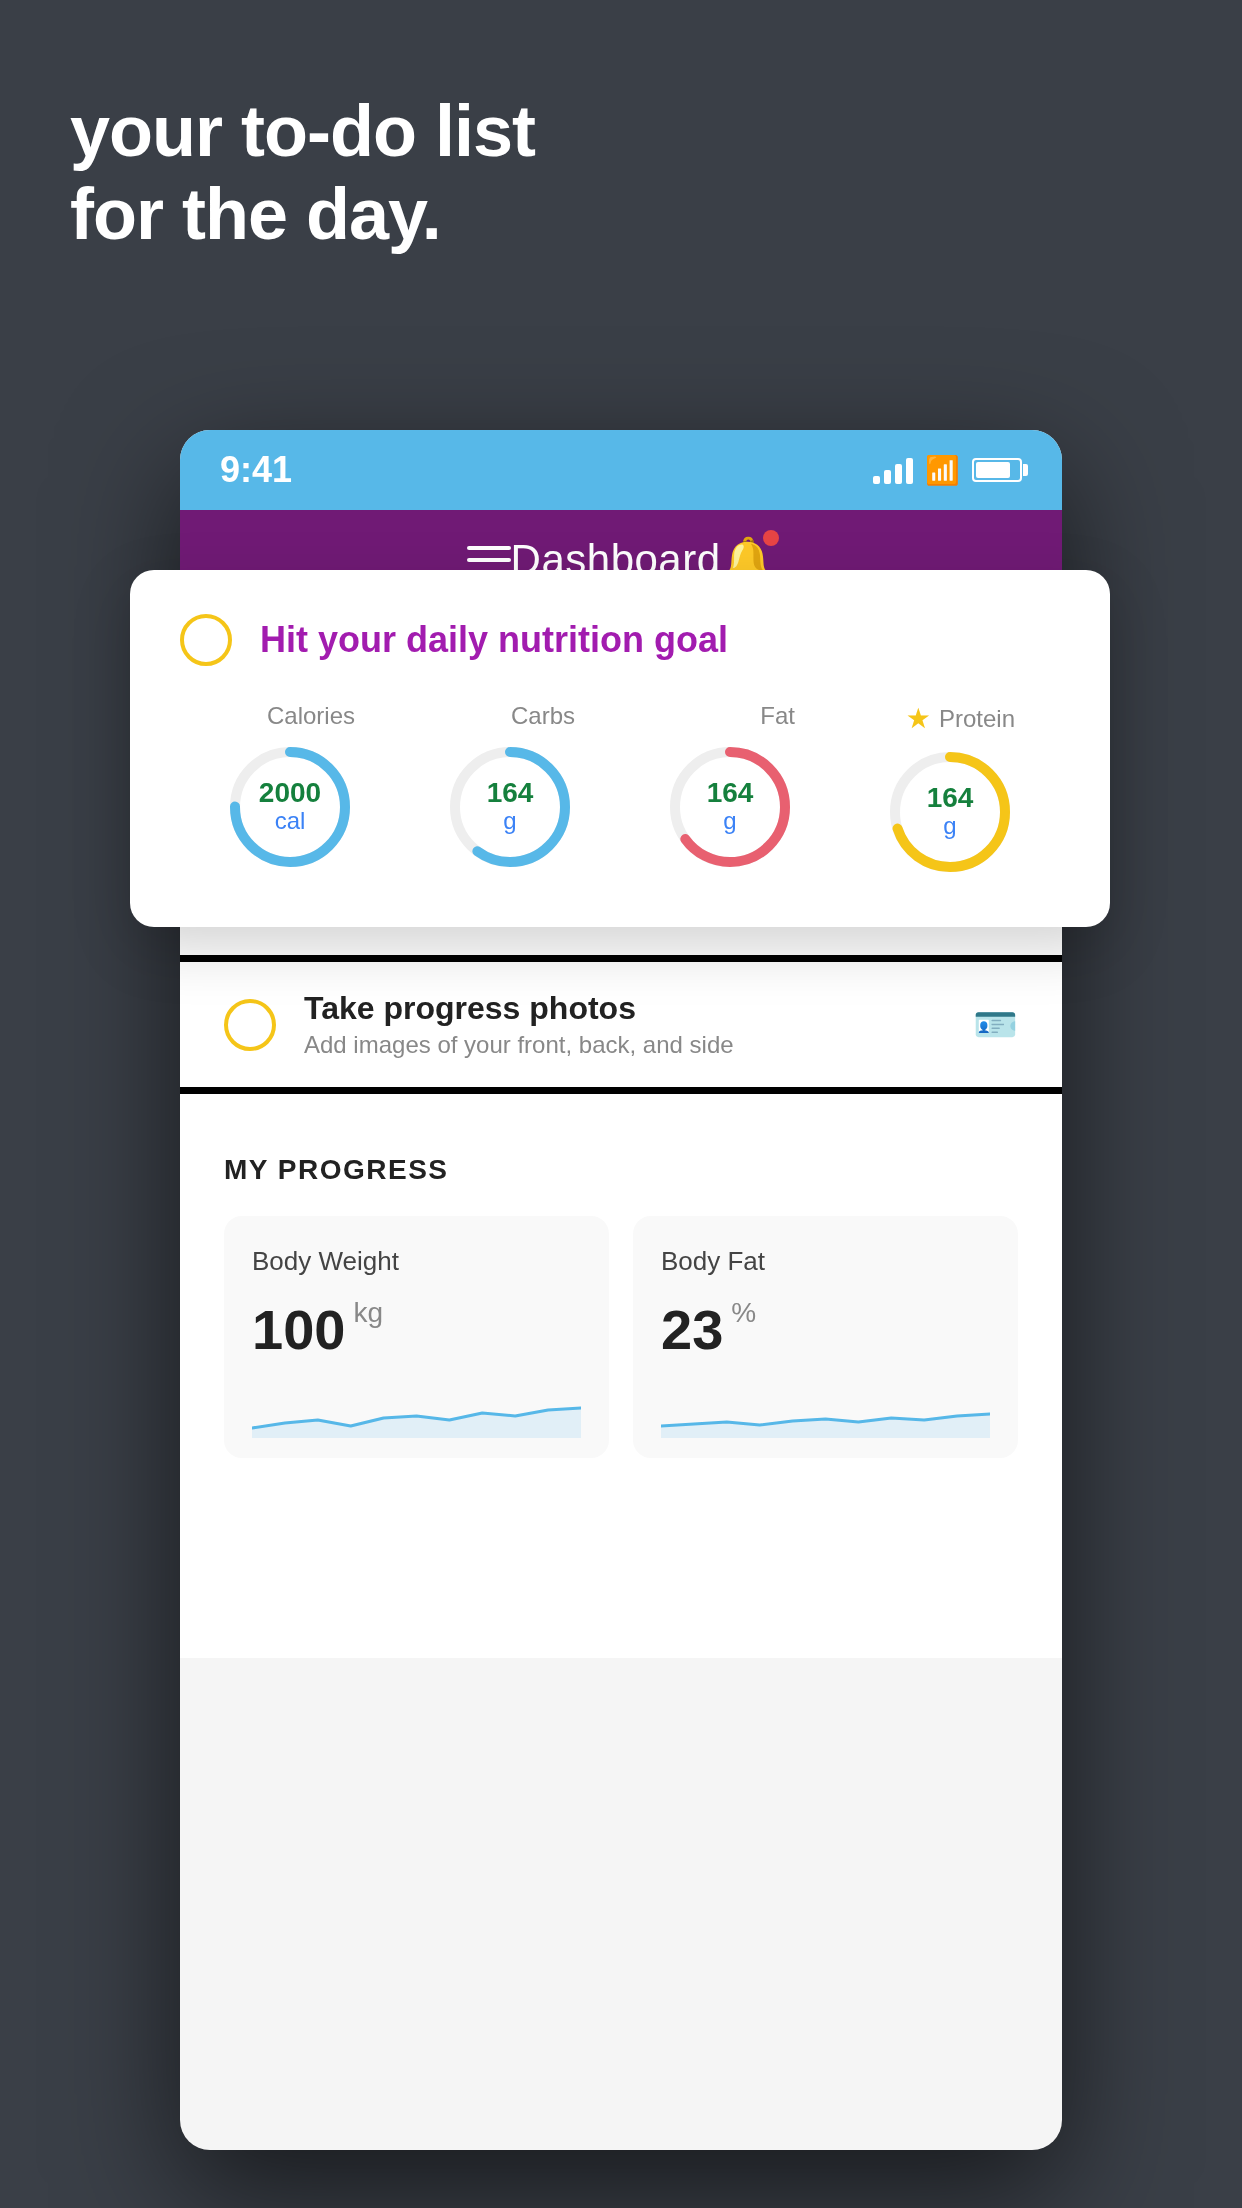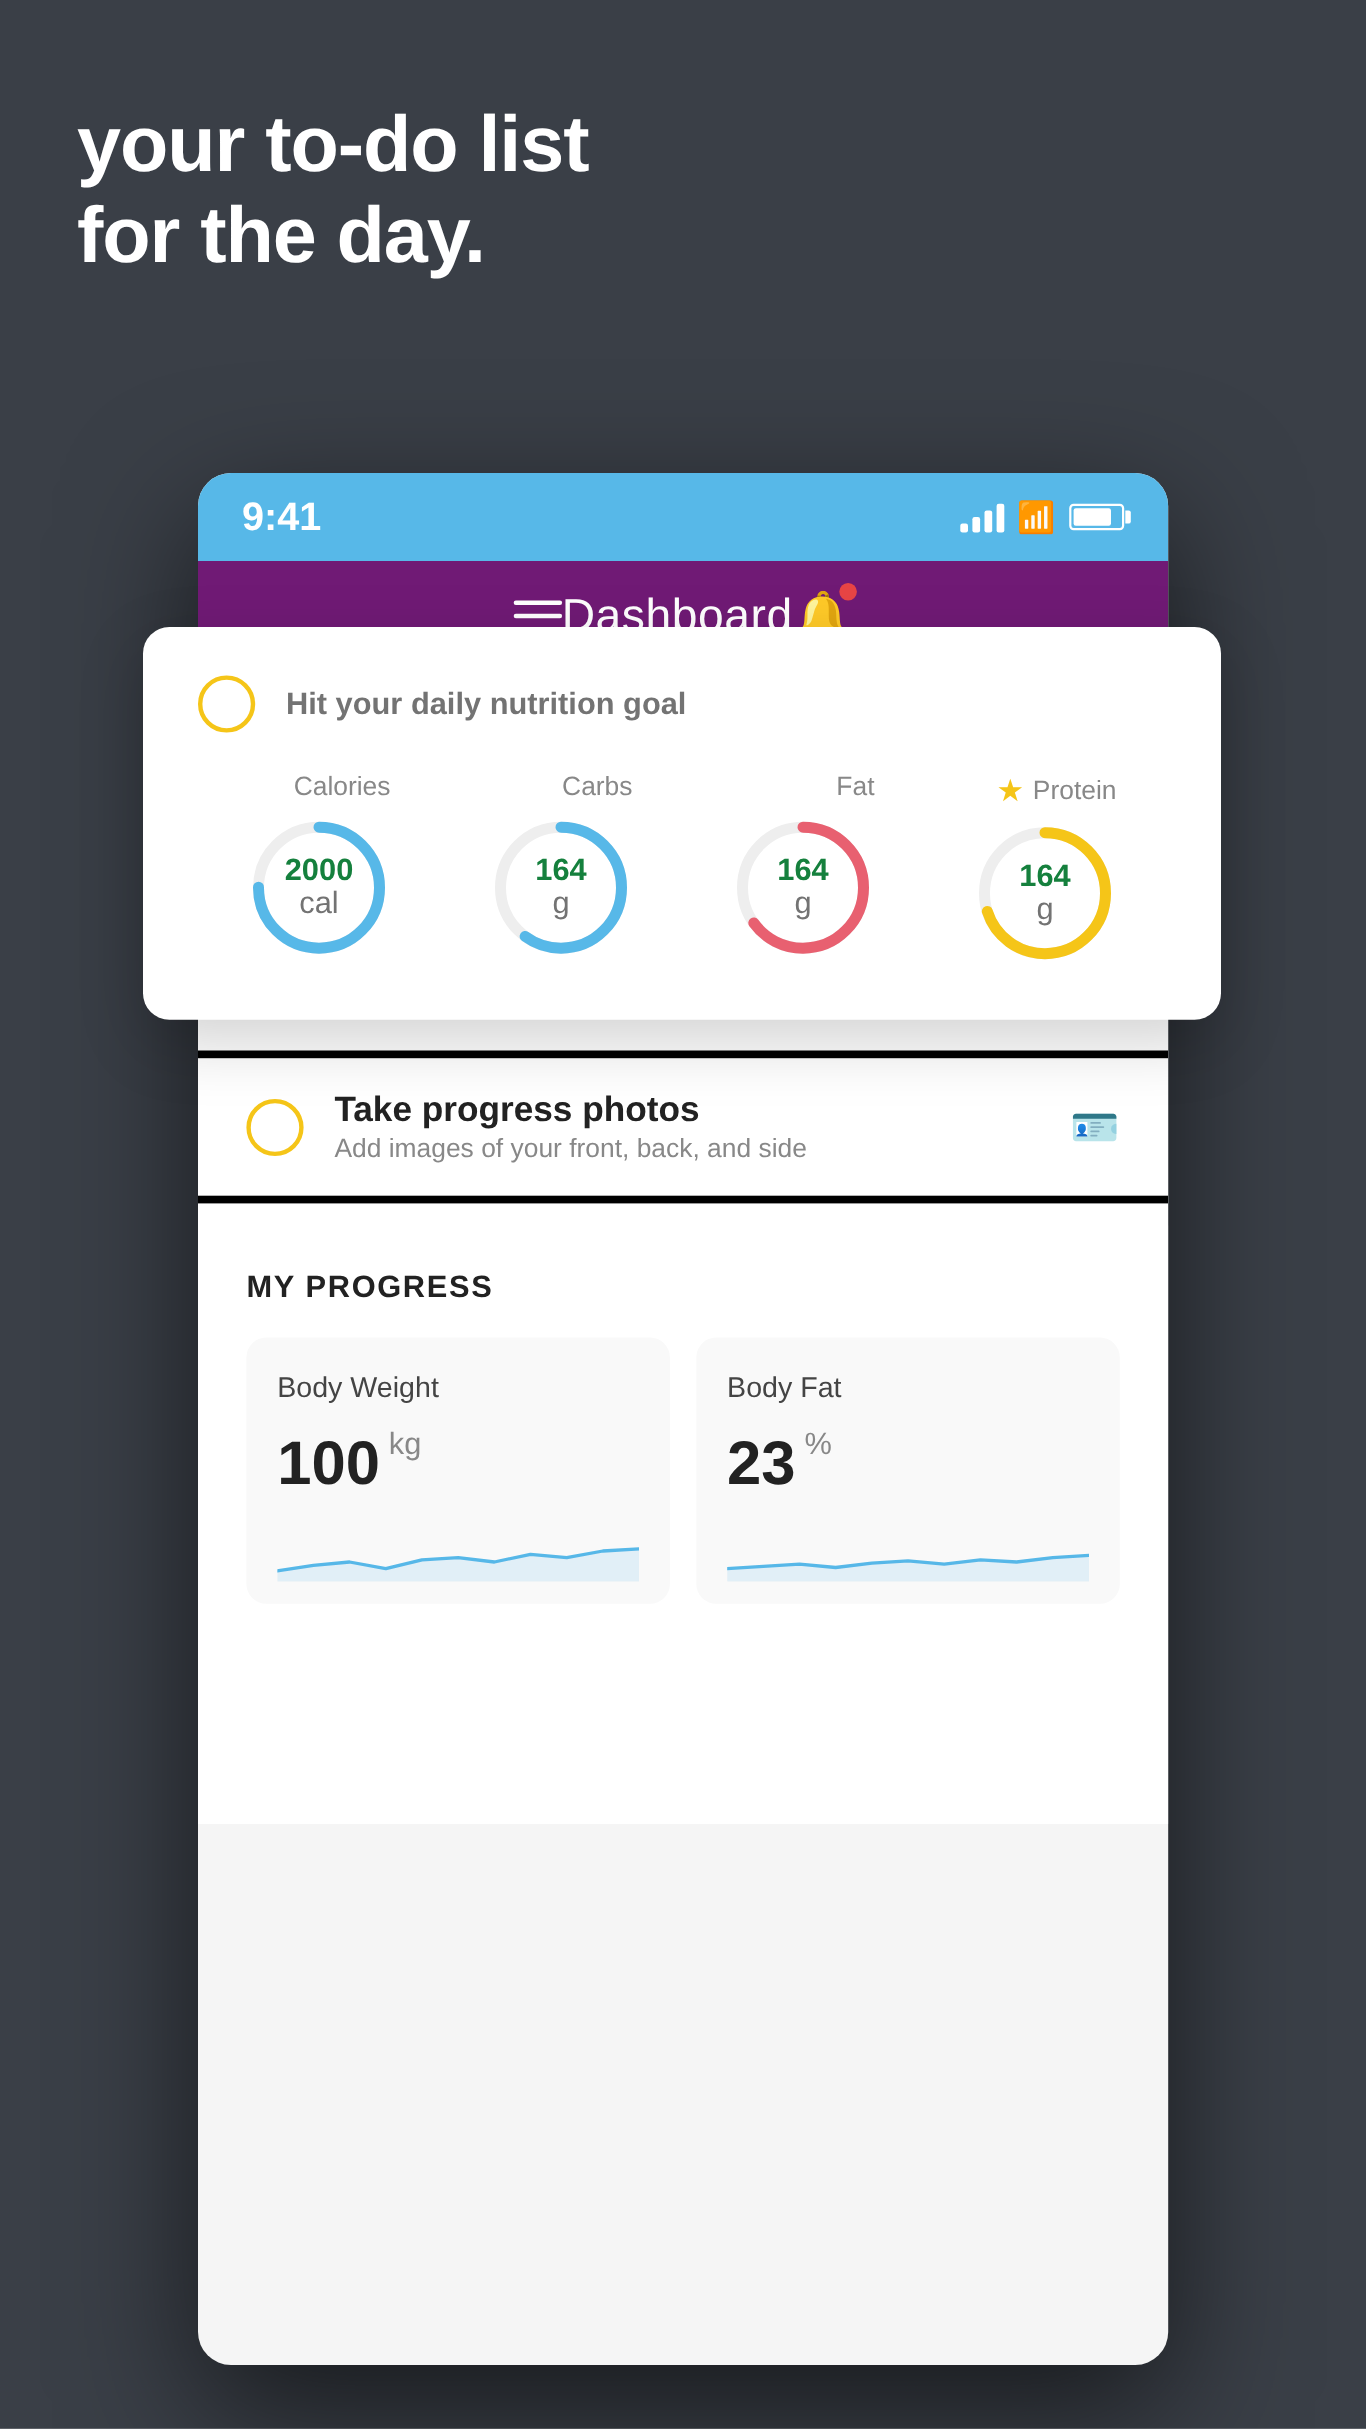--- a/index.html
+++ b/index.html
@@ -182,23 +182,23 @@
     }
     .circle-checkbox {
       width: 52px;
       height: 52px;
       border-radius: 50%;
       border: 4px solid #f5c518;
       background: transparent;
       flex-shrink: 0;
     }
     .nutrition-title {
-      font-size: 28px;
+      font-size: 36px;
       font-weight: 600;
-      color: #737373;
+      color: #a21caf;
     }
 
     
     .macro-row {
       display: flex;
       justify-content: space-around;
       align-items: flex-start;
     }
     .macro-item {
       display: flex;
@@ -239,22 +239,22 @@
       text-align: center;
     }
     .macro-num {
       font-size: 28px;
       font-weight: 700;
       color: #15803d;
       display: block;
       line-height: 1;
     }
     .macro-unit {
-      font-size: 28px;
-      color: #737373;
+      font-size: 24px;
+      color: #3b82f6;
       display: block;
     }
     .macro-star {
       color: #f5c518;
       font-size: 28px;
     }
 
     
     .todo-list {
       background: #fff;

